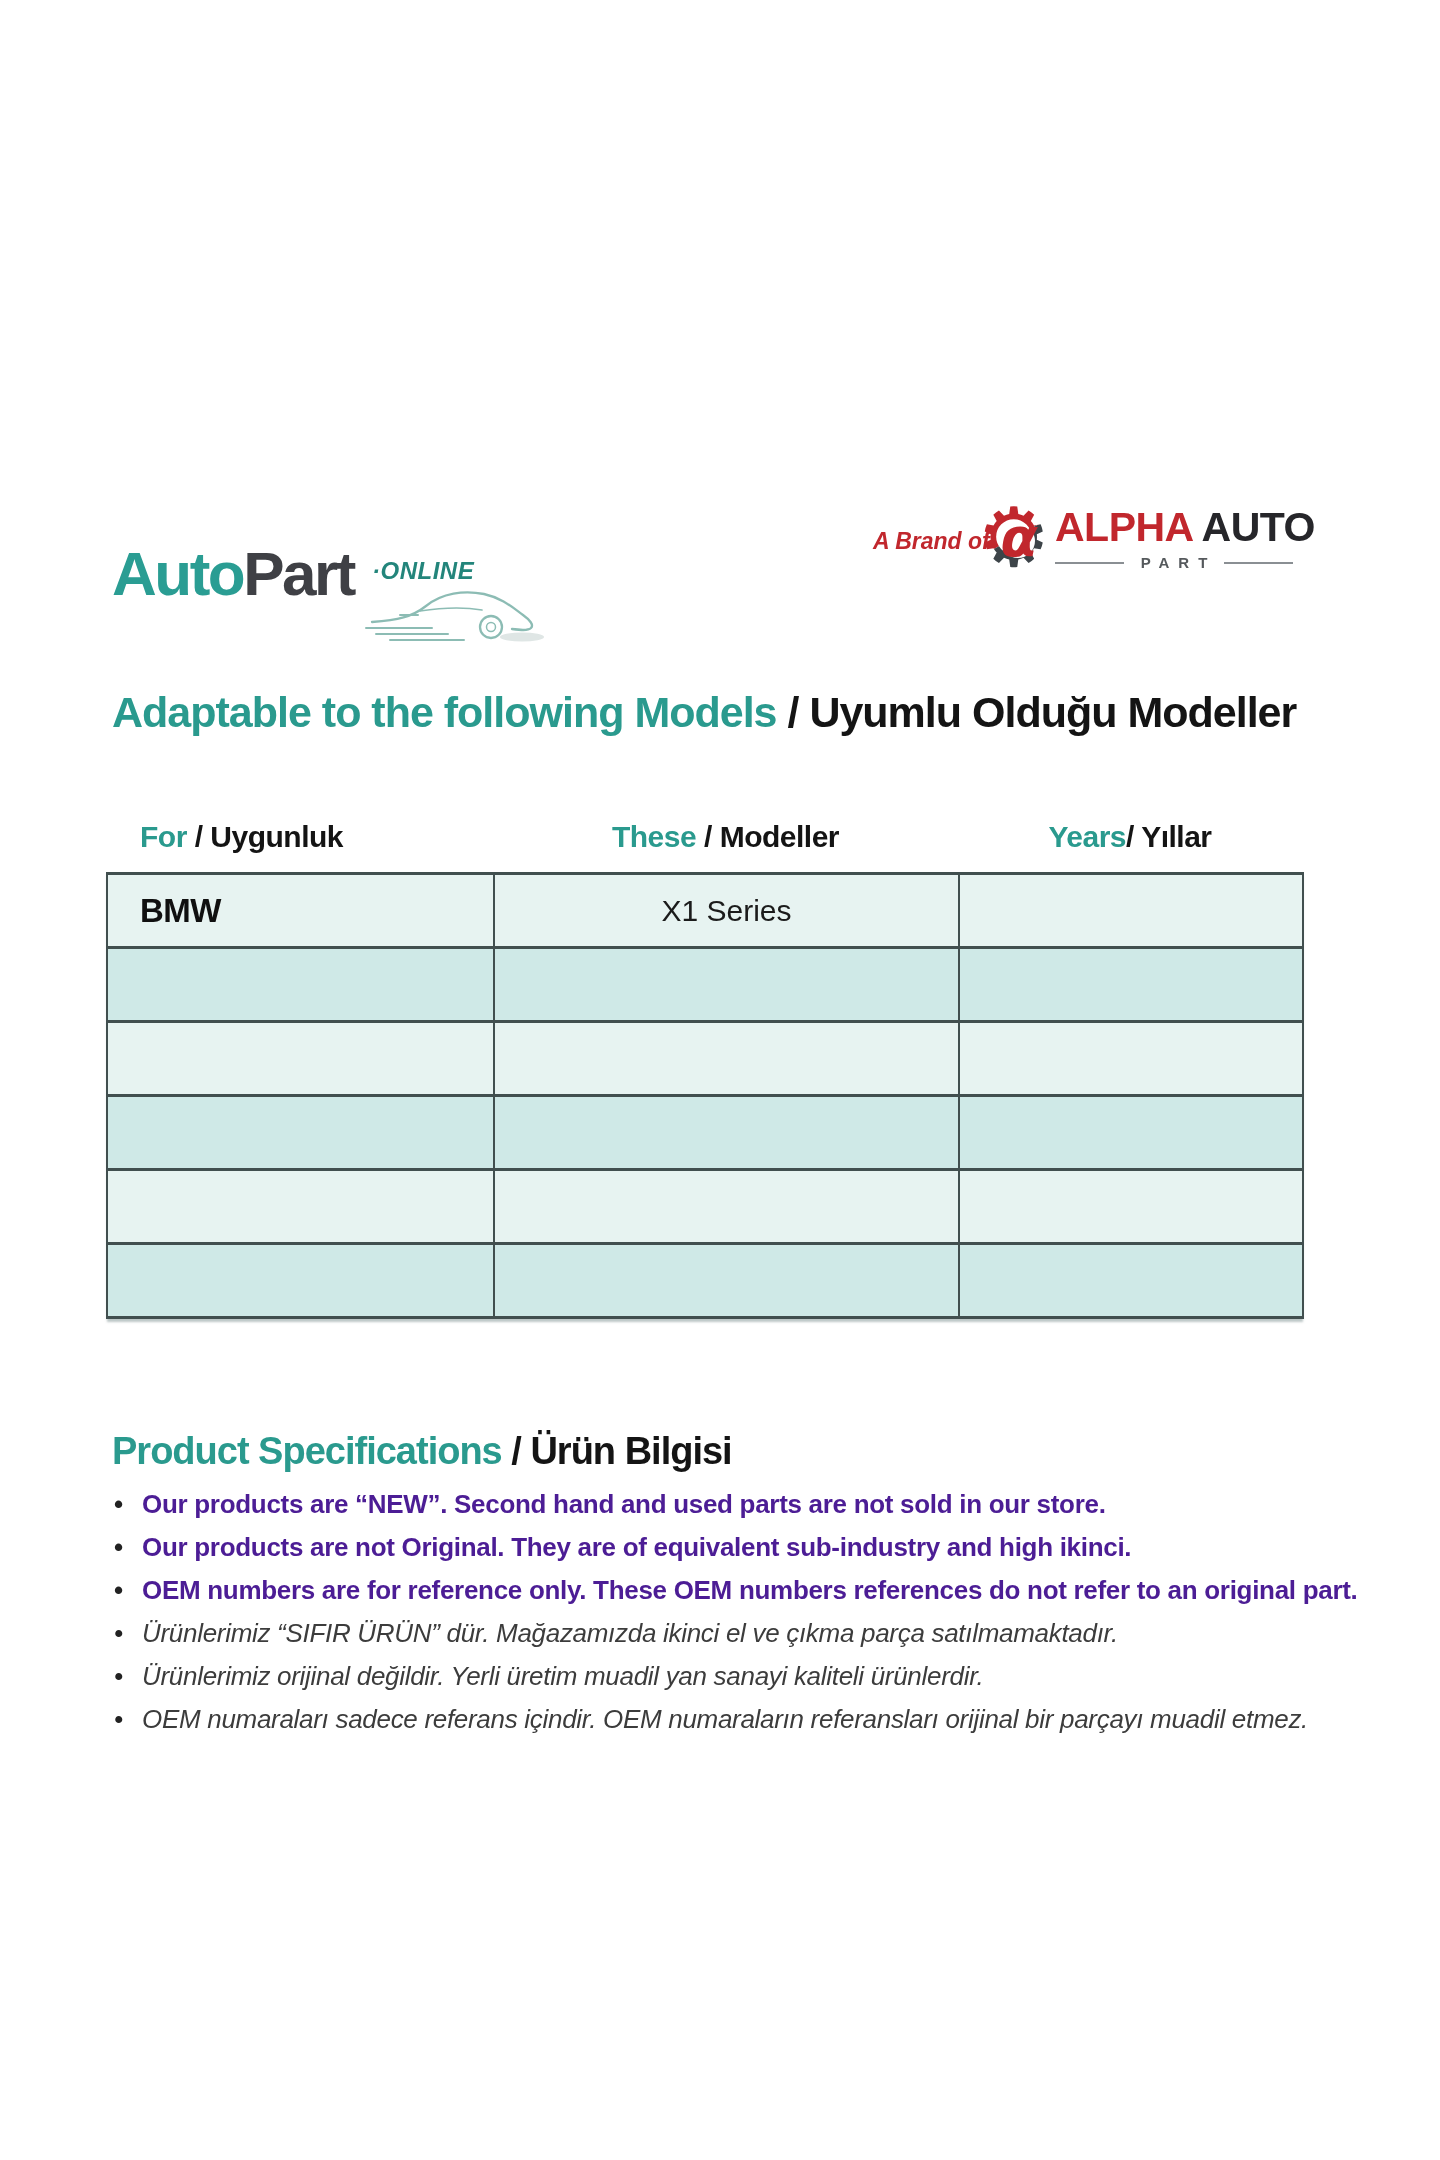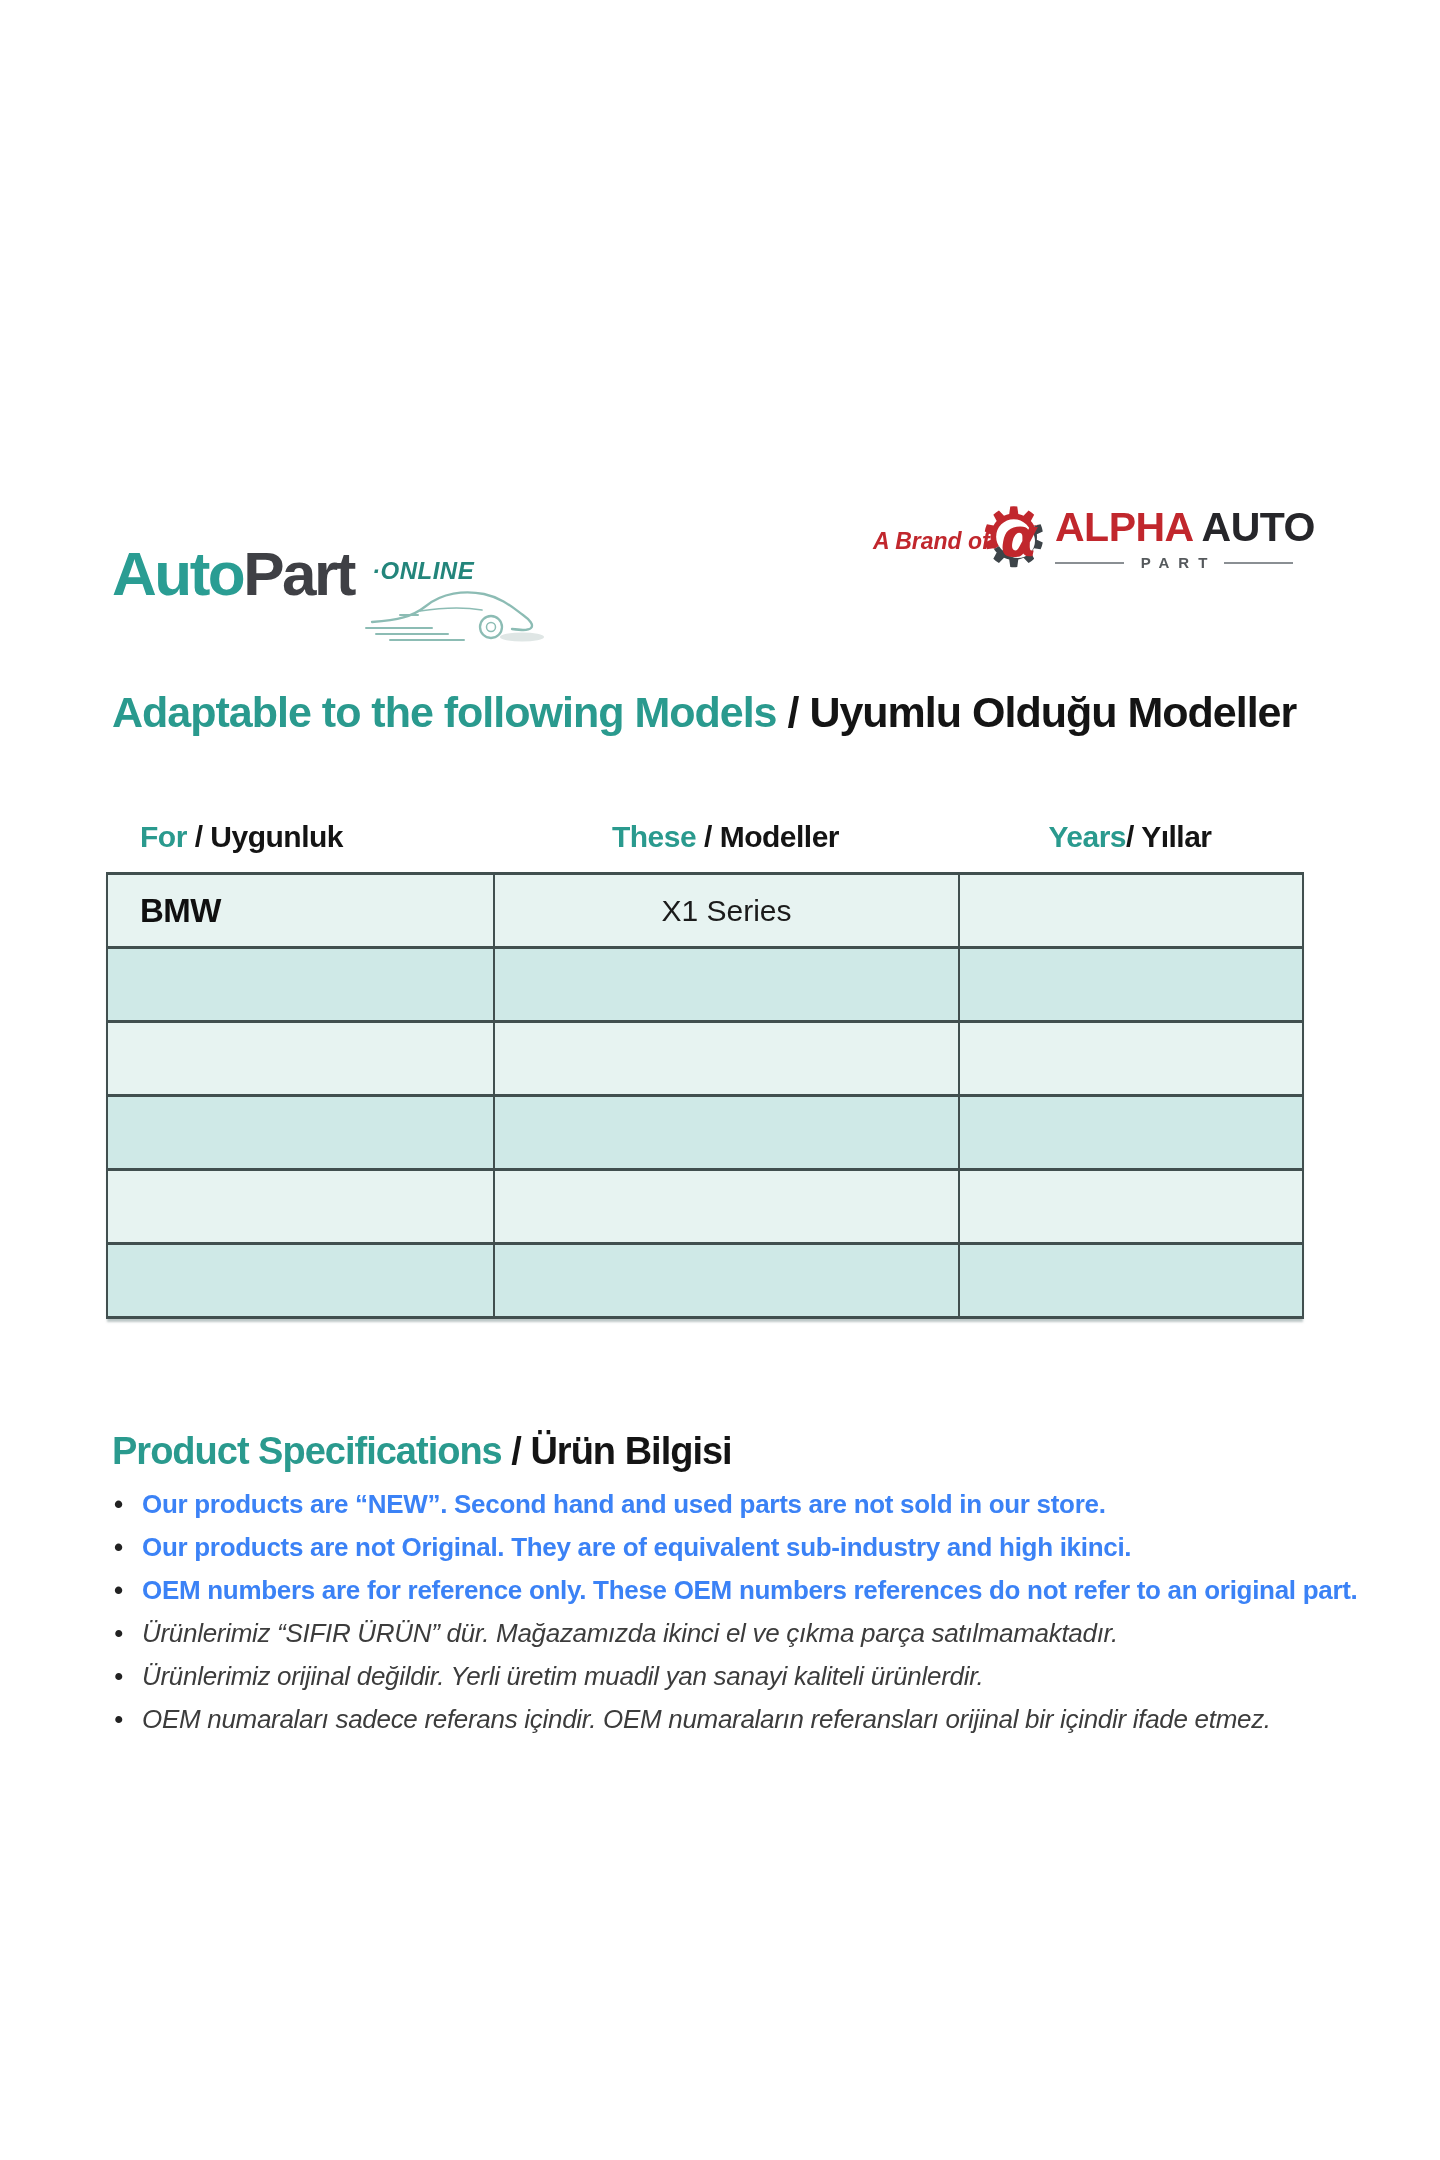--- a/index.html
+++ b/index.html
@@ -52,21 +52,21 @@
   .models-table tr:nth-child(even) td{background:#cfe9e7;}
   .cell-make{font-size:33px;font-weight:700;color:#101010;text-align:left;padding-left:32px !important;letter-spacing:-.5px;}
   .cell-model{font-size:30px;font-weight:400;color:#1b1b1b;text-align:center;}
   .cell-years{text-align:center;}
 
   
   .h-specs{position:absolute;left:112px;top:1430px;font-size:38px;font-weight:800;letter-spacing:-1px;white-space:nowrap;}
   .spec-list{position:absolute;left:112px;top:1490px;width:1260px;margin:0;padding:0;list-style:none;}
   .spec-list li{position:relative;padding-left:30px;margin-bottom:14px;font-size:26px;line-height:29px;letter-spacing:-.3px;white-space:nowrap;}
   .spec-list li::before{content:"•";position:absolute;left:2px;top:0;font-size:26px;color:#222;}
-  .spec-list li.en{font-weight:700;color:#3b82f6;}
+  .spec-list li.en{font-weight:700;color:#4c1d95;}
   .spec-list li.tr{font-weight:500;font-style:italic;color:#3c3c3c;}
 </style>
 </head>
 <body>
 
 <div class="page">
 
   <div class="logo-left">
     <div class="brand-main">
       <span class="t1">Auto</span><span class="t2">Part</span>
@@ -161,16 +161,16 @@
   <div class="h-specs">
     <span class="accent">Product Specifications</span><span class="rest"> / Ürün Bilgisi</span>
   </div>
 
   <ul class="spec-list">
     <li class="en">Our products are “NEW”. Second hand and used parts are not sold in our store.</li>
     <li class="en">Our products are not Original. They are of equivalent sub-industry and high ikinci.</li>
     <li class="en">OEM numbers are for reference only. These OEM numbers references do not refer to an original part.</li>
     <li class="tr">Ürünlerimiz “SIFIR ÜRÜN” dür. Mağazamızda ikinci el ve çıkma parça satılmamaktadır.</li>
     <li class="tr">Ürünlerimiz orijinal değildir. Yerli üretim muadil yan sanayi kaliteli ürünlerdir.</li>
-    <li class="tr">OEM numaraları sadece referans içindir. OEM numaraların referansları orijinal bir içindir ifade etmez.</li>
+    <li class="tr">OEM numaraları sadece referans içindir. OEM numaraların referansları orijinal bir parçayı muadil etmez.</li>
   </ul>
 
 </div>
 
 </body></html>

